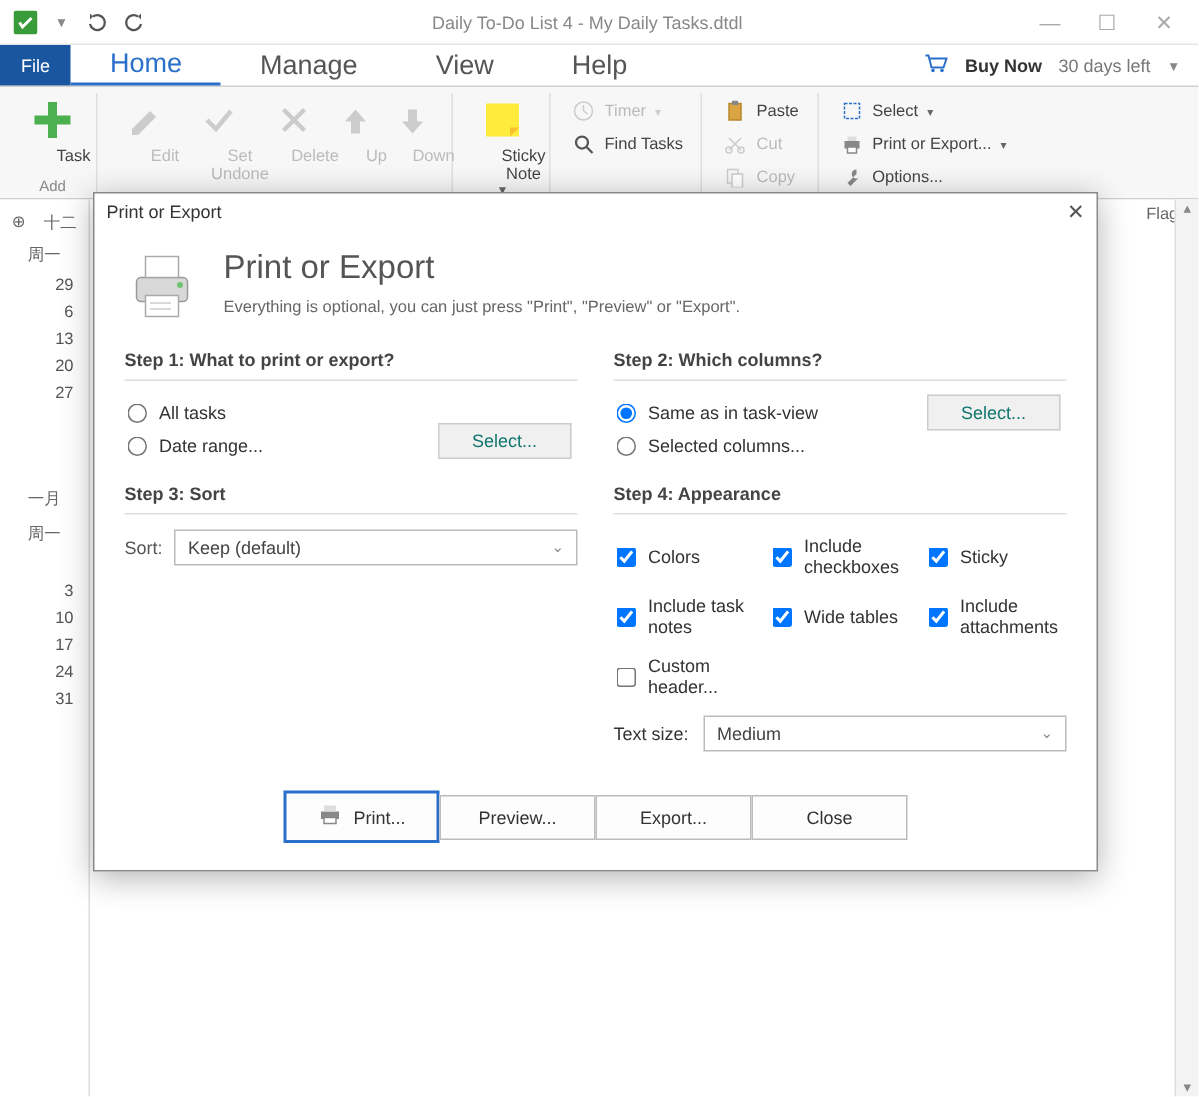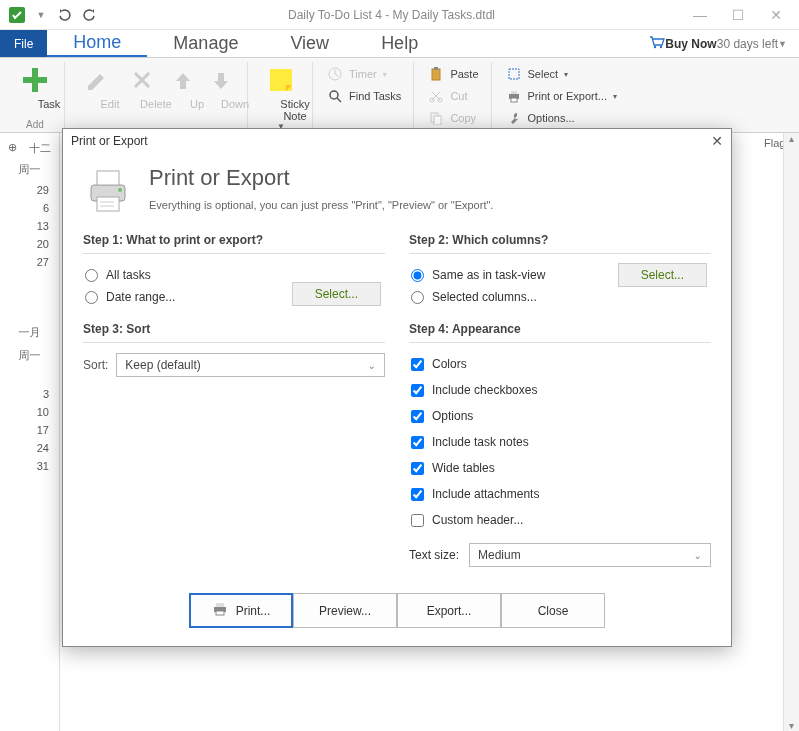--- a/index.html
+++ b/index.html
@@ -57,21 +57,21 @@
       display: flex; align-items: center;
       color: #555;
       font-size: 18px;
     }
     .tab.active {
       color: #2a6fc9;
       border-bottom: 2px solid #2a6fc9;
     }
     .buy-area {
       margin-left: auto;
-      display: flex; align-items: center; gap: 0;
+      display: flex; align-items: center; gap: 11px;
       padding-right: 12px;
       color: #333;
     }
     .buy-area .buy { font-weight: bold; color: #333; }
     .buy-area .days { color: #777; }
     
     
     .ribbon {
       height: 75px;
       background: #f7f7f7;
@@ -219,52 +219,53 @@
     .radio-row input, .check-row input {
       width: 13px; height: 13px;
     }
     .select-btn {
       padding: 4px 22px;
       background: #f0f0f0;
       border: 1px solid #ccc;
       color: #888;
       font-size: 12px;
     }
-    .select-btn.disabled { color: #4d7c0f; }
+    .select-btn.disabled { color: #0f766e; }
     .step1-grid { position: relative; }
     .step1-select { position: absolute; right: 4px; bottom: 2px; }
     .step2-select { position: absolute; right: 4px; top: 30px; }
     .step2-box { position: relative; }
     .sort-row { display:flex; align-items:center; gap: 8px; }
     .sort-row label { font-size: 12px; color:#555; }
     .combo {
       flex:1;
       border: 1px solid #bbb;
       background: #fff;
       padding: 4px 8px;
       font-size: 12px;
       color: #444;
       display:flex; justify-content:space-between; align-items:center;
     }
     .combo .chev { color:#888; font-size:10px; }
     .checks-grid {
       display:grid;
-      grid-template-columns: 1fr;
+      grid-template-columns: 1fr 1fr 1fr;
       gap: 4px 10px;
     }
     .text-size-row {
       display:flex; align-items:center; gap: 10px;
       margin-top: 8px;
     }
     .text-size-row .combo { flex:1; }
     
     .dialog-buttons {
       display:flex;
       justify-content: center;
       padding: 12px 20px 18px 20px;
+      align-items: center;
     }
     .dlg-btn {
       min-width: 104px;
       padding: 7px 14px;
       background: #fdfdfd;
       border: 1px solid #bbb;
       font-size: 12px;
       color: #333;
       display:flex; align-items:center; justify-content:center; gap:8px;
     }
@@ -342,20 +343,28 @@
   <div class="ribbon-group">
     <div class="big-btn-row">
       <div class="big-btn disabled">
         <span class="icon-box">
             <svg width="24" height="24">
               <path d="M4 18 L16 6 L20 10 L8 22 L4 22 Z" fill="#ccc"></path>
             </svg>
           </span>
         <span class="lbl">Edit</span>
       </div>
+      <div class="big-btn disabled" style="width:54px;">
+        <span class="icon-box">
+            <svg width="24" height="24">
+              <path d="M4 12 L10 18 L20 6" stroke="#ccc" stroke-width="3" fill="none"></path>
+            </svg>
+          </span>
+        <span class="lbl">Set Undone</span>
+      </div>
       <div class="big-btn disabled">
         <span class="icon-box">
             <svg width="24" height="24">
               <path d="M5 5 L19 19 M19 5 L5 19" stroke="#ccc" stroke-width="3"></path>
             </svg>
           </span>
         <span class="lbl">Delete</span>
       </div>
       <div class="big-btn disabled" style="width:36px;">
         <span class="icon-box">
@@ -577,21 +586,21 @@
         <label class="check-row">
           <input type="checkbox" checked="" style="">
           <span>Colors</span>
         </label>
         <label class="check-row">
           <input type="checkbox" checked="" style="">
           <span>Include checkboxes</span>
         </label>
         <label class="check-row">
           <input type="checkbox" checked="" style="">
-          <span>Options</span>
+          <span>Sticky</span>
         </label>
         <label class="check-row">
           <input type="checkbox" checked="" style="">
           <span>Include task notes</span>
         </label>
         <label class="check-row">
           <input type="checkbox" checked="" style="">
           <span>Wide tables</span>
         </label>
         <label class="check-row">

